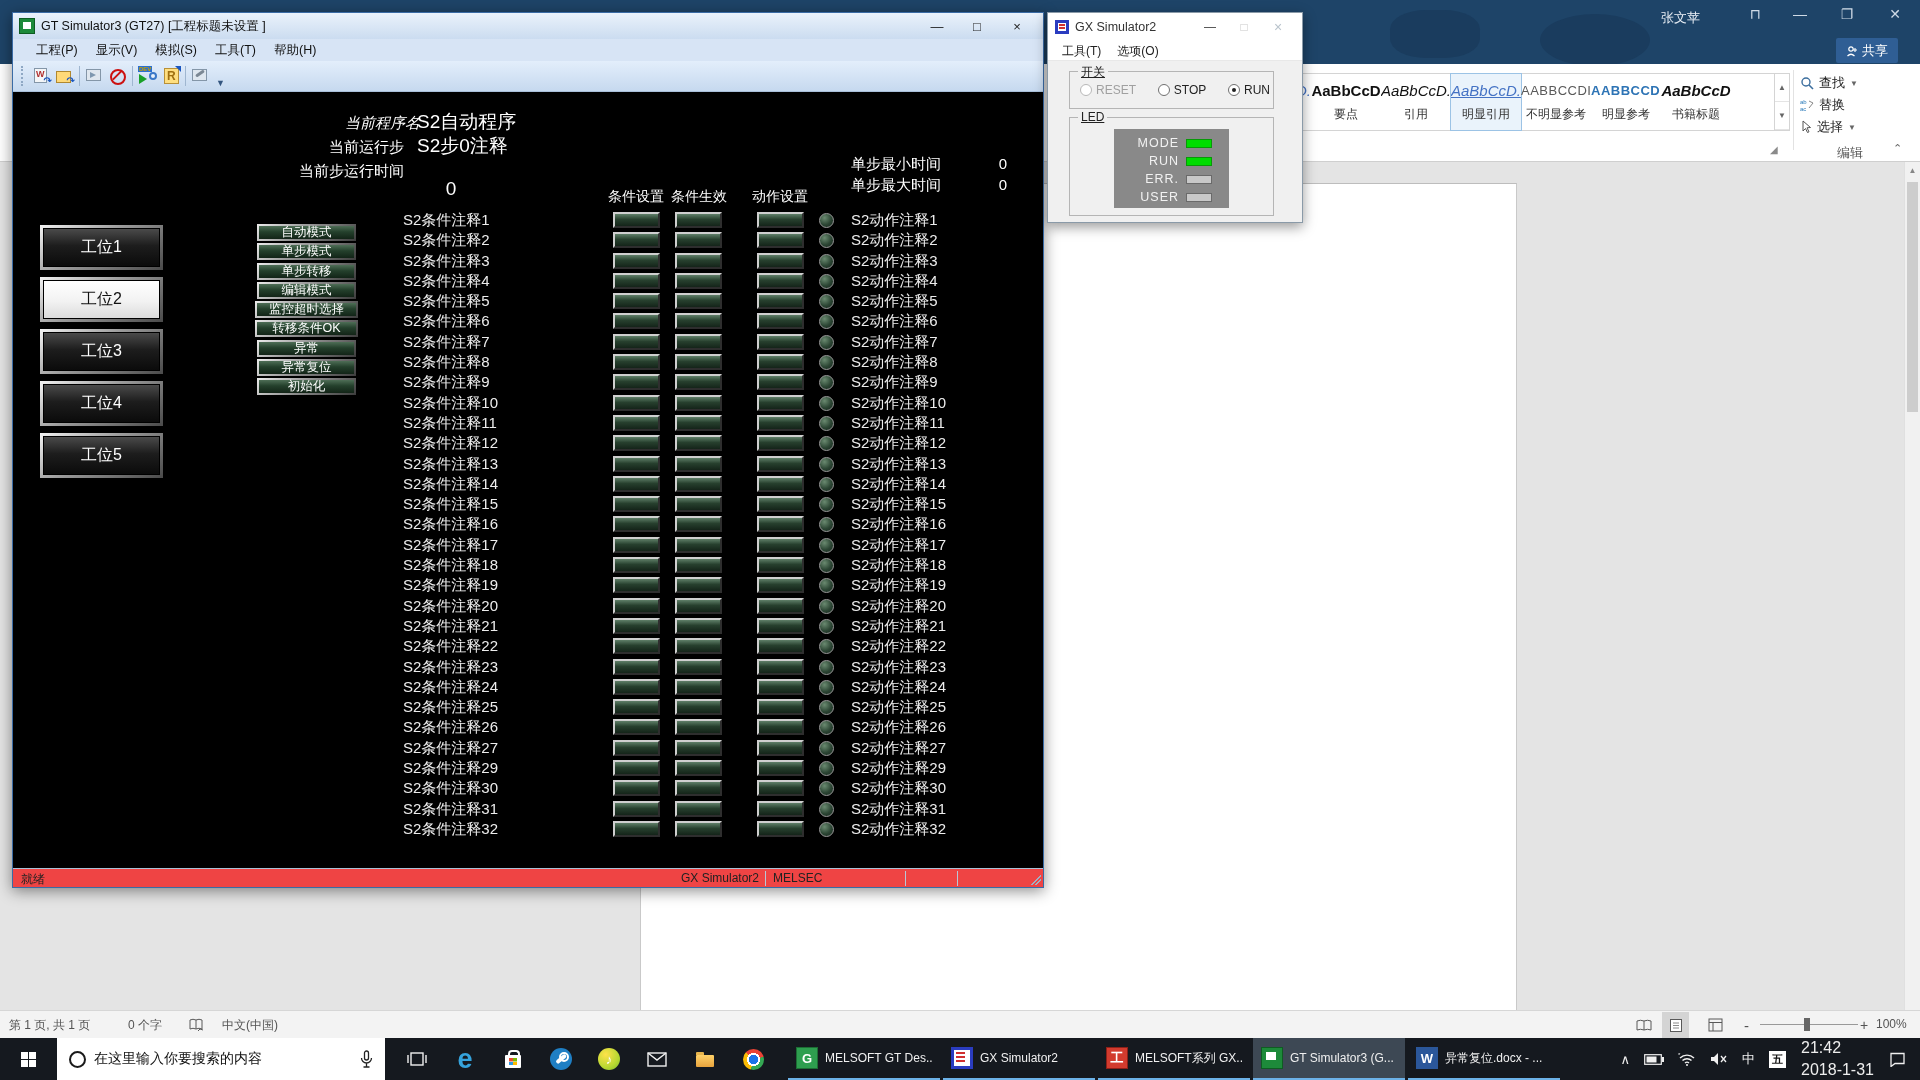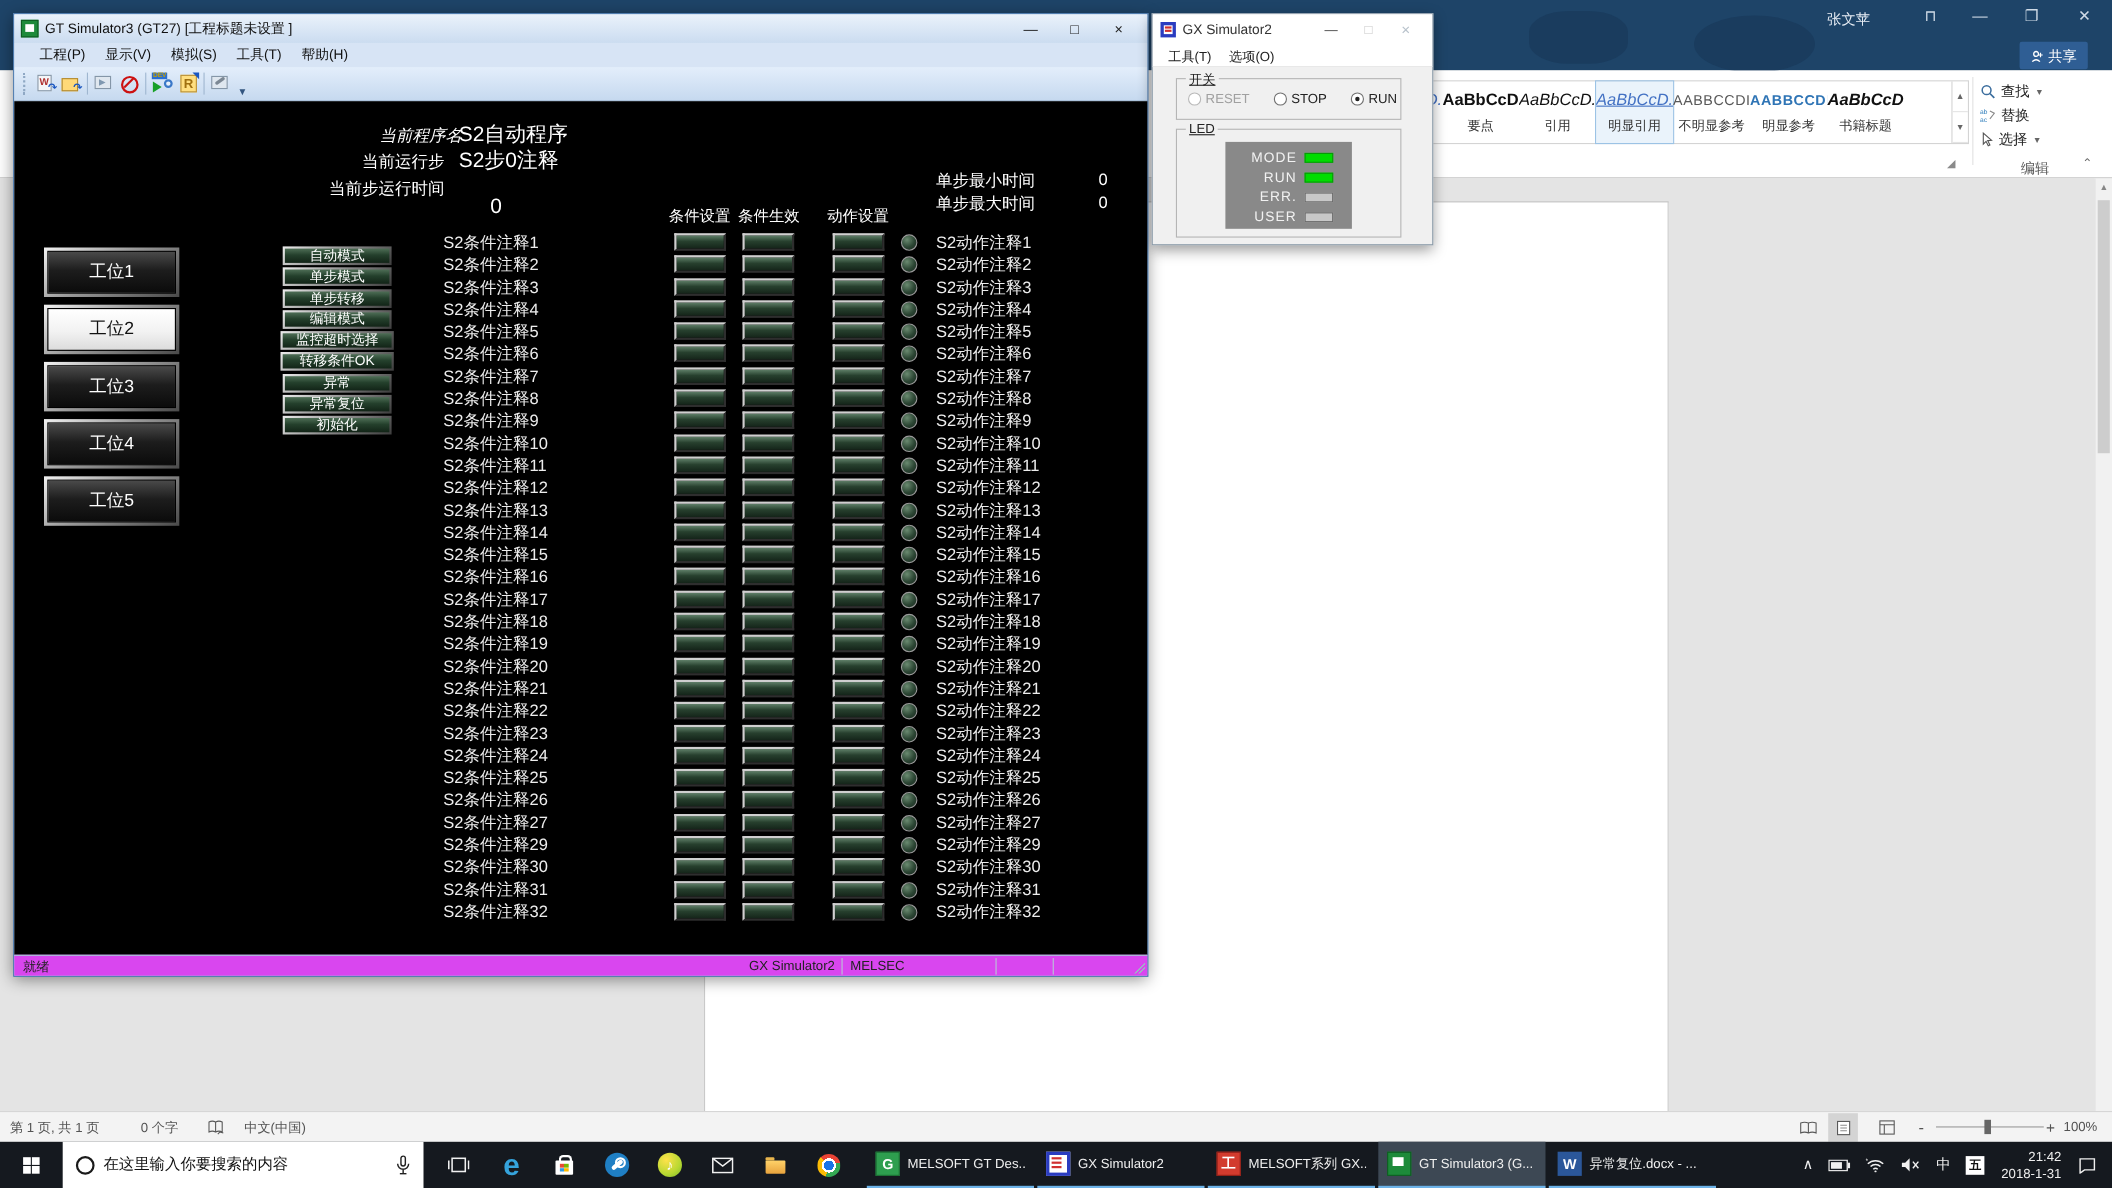--- a/index.html
+++ b/index.html
@@ -72,21 +72,21 @@
   .simulation-stop-icon::before{content:"";position:absolute;left:3px;top:3px;width:12px;height:12px;border:2px solid #cc1111;border-radius:50%;}
   .simulation-stop-icon::after{content:"";position:absolute;left:4px;top:8px;width:13px;height:2px;background:#cc1111;transform:rotate(-45deg);}
   .device-monitor-icon::before{content:"DEV";position:absolute;left:1px;top:0;font-size:6px;font-weight:bold;color:#c8a000;background:#2a6fd0;padding:0 1px;}
   .device-monitor-icon::after{content:"";position:absolute;left:2px;top:8px;border-left:8px solid #18a028;border-top:5px solid transparent;border-bottom:5px solid transparent;}
   .device-monitor-icon .arr{position:absolute;right:1px;top:6px;width:8px;height:8px;border:2px solid #3a78c8;border-radius:50%;background:#e8f0fa;}
   .route-r-icon::before{content:"R";position:absolute;left:4px;top:2px;font-size:12px;font-weight:bold;color:#a07010;background:#ffdf80;padding:0 2px;border:1px solid #b89038;}
   .route-r-icon::after{content:"";position:absolute;right:0;top:0;border-top:6px solid #1a56c0;border-left:6px solid transparent;}
   .option-wrench-icon::before{content:"";position:absolute;left:2px;top:3px;width:13px;height:10px;background:#dfe7ef;border:1px solid #8496a8;}
   .option-wrench-icon::after{content:"";position:absolute;left:5px;top:6px;width:10px;height:3px;background:#7c8894;transform:rotate(-35deg);border-radius:2px;}
   .tb-more{color:#33557f;font-size:9px;margin-left:4px;align-self:flex-end;padding-bottom:3px;}
-  .gt-statusbar{height:19px;background:#d946ef;border-top:1px solid #aac0d8;position:relative;font-size:12px;color:#222;}
+  .gt-statusbar{height:19px;background:#ef4444;border-top:1px solid #aac0d8;position:relative;font-size:12px;color:#222;}
   .gt-status-sep{position:absolute;top:2px;width:1px;height:15px;background:#b9c6d6;}
   .gt-grip{position:absolute;right:2px;bottom:2px;width:10px;height:10px;
     background:linear-gradient(135deg,transparent 50%,#9fb0c4 50%,#9fb0c4 58%,transparent 58%,transparent 70%,#9fb0c4 70%,#9fb0c4 78%,transparent 78%);}
 
   
   .hmi{flex:1;background:#000;position:relative;overflow:hidden;color:#f2f2f2;}
   .hmi-info-label{position:absolute;width:220px;text-align:right;font-size:15px;color:#fff;white-space:nowrap;}
   .hmi-info-value{position:absolute;font-size:19px;color:#fff;white-space:nowrap;}
   .steptime-label{position:absolute;left:838px;font-size:15px;color:#fff;white-space:nowrap;}
   .steptime-value{position:absolute;width:44px;left:950px;text-align:right;font-size:15px;color:#fff;}
@@ -154,21 +154,21 @@
   .gt-designer-icon{background:#2e9e4f;border:1px solid #1c6e34;}
   .gx-sim-icon{background:#fff;border:3px solid #2a3cc0;position:relative;}
   .gx-sim-icon::before{content:"";position:absolute;left:2px;top:2px;width:9px;height:2px;background:#d03030;box-shadow:0 4px 0 #d03030,0 8px 0 #d03030;}
   .gx-works-icon{background:#d23b2e;border:1px solid #8e2018;}
   .gt-sim3-icon{background:#1d8a3a;border:1px solid #0e5c22;position:relative;}
   .gt-sim3-icon::before{content:"";position:absolute;left:4px;top:4px;width:10px;height:8px;background:#fff;}
   .word-icon{background:#2b579a;}
   .tray{position:absolute;right:0;top:0;height:42px;display:flex;align-items:center;}
   .tray-item{margin:0 7px;display:flex;align-items:center;justify-content:center;color:#f0f0f0;font-size:13px;}
   .ime-box{width:17px;height:17px;background:#fff;color:#111;font-size:11px;font-weight:bold;display:flex;align-items:center;justify-content:center;}
-  .clock{text-align:right;font-size:12px;line-height:1.35;margin:0 8px;}
+  .clock{text-align:left;font-size:16px;line-height:1.35;margin:0 8px;}
   .edge-e{color:#35a3dc;font-size:27px;font-weight:bold;line-height:1;}
   .store-bag{width:16px;height:13px;background:#fff;border-radius:1px;position:relative;margin-top:4px;}
   .store-bag::before{content:"";position:absolute;left:3px;top:-5px;width:8px;height:7px;border:2px solid #fff;border-bottom:none;border-radius:4px 4px 0 0;}
   .store-bag::after{content:"";position:absolute;left:4px;top:3px;width:8px;height:7px;
     background:linear-gradient(90deg,#e84b33 50%,#7ab800 50%) 0 0/8px 3.5px no-repeat,linear-gradient(90deg,#2f9ae3 50%,#ffb900 50%) 0 4px/8px 3.5px no-repeat;}
   .tool-circle{width:22px;height:22px;border-radius:50%;background:#1f7fc4;position:relative;}
   .tool-circle::before{content:"";position:absolute;left:5px;top:9px;width:12px;height:3.5px;background:#fff;border-radius:2px;transform:rotate(-40deg);}
   .tool-circle::after{content:"";position:absolute;right:3px;top:4px;width:6px;height:6px;border:2.5px solid #fff;border-radius:50%;}
   .music-circle{width:22px;height:22px;border-radius:50%;background:radial-gradient(circle at 35% 30%,#ffe24a,#b8d832 60%,#7ab82a);display:flex;align-items:center;justify-content:center;color:#fff;font-size:13px;}
   .folder-ico{width:18px;height:12px;background:linear-gradient(#ffd269,#e8a33d);border-radius:1px;position:relative;margin-top:4px;}

